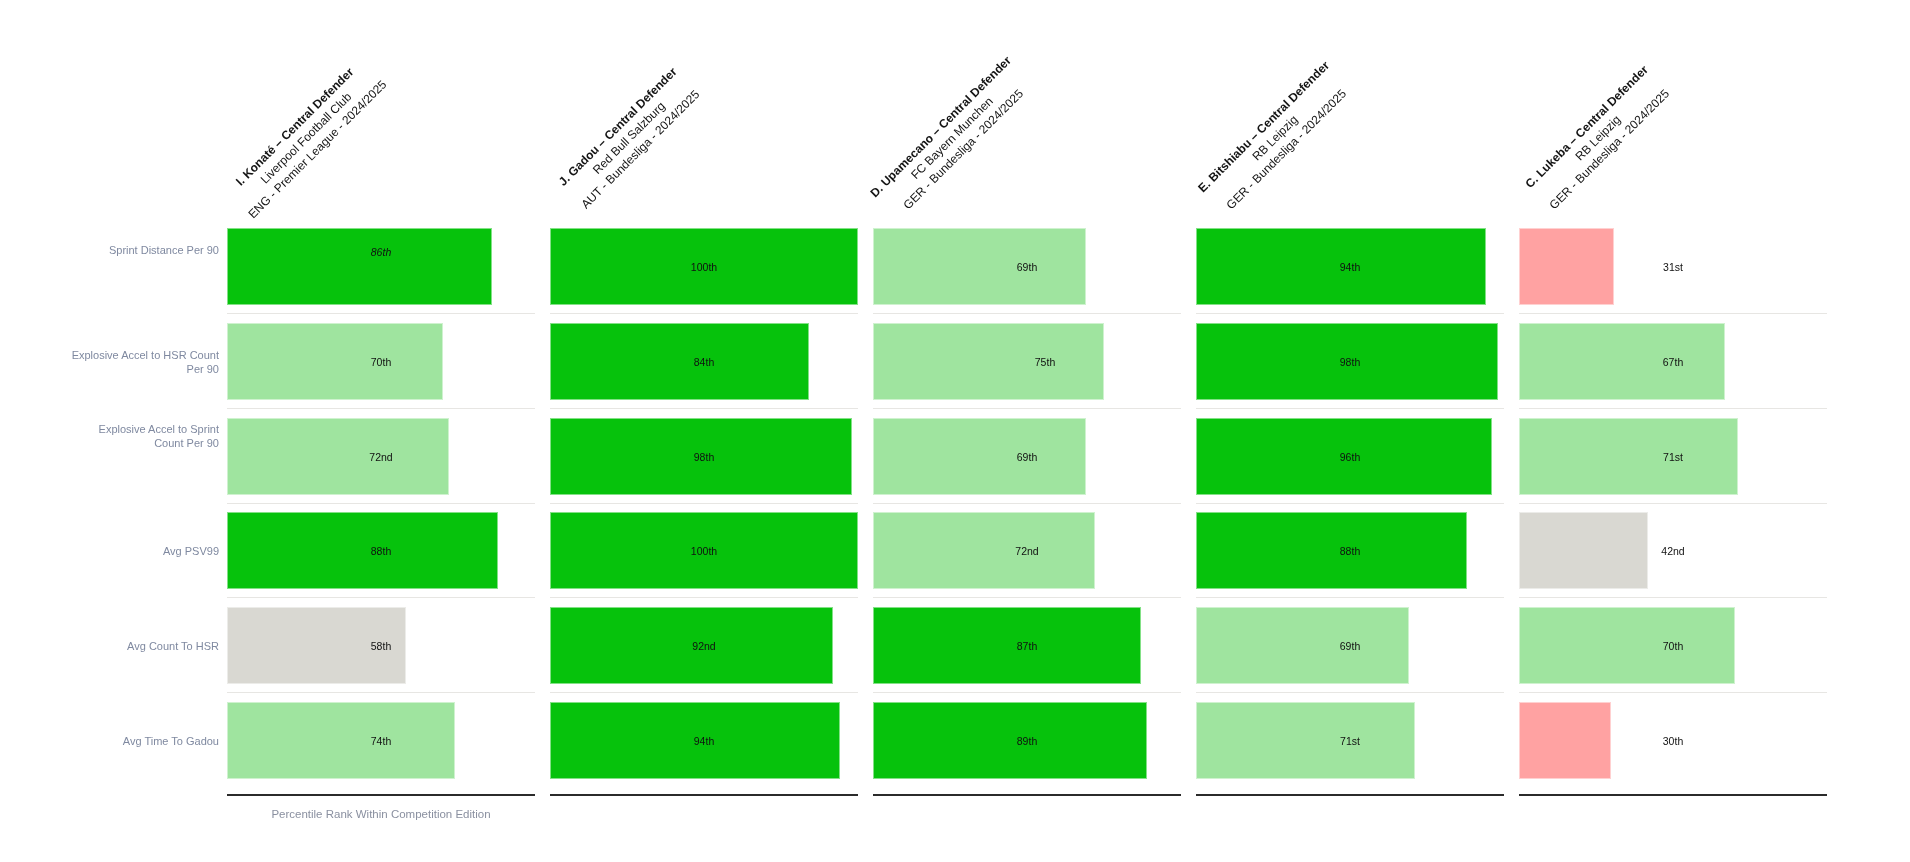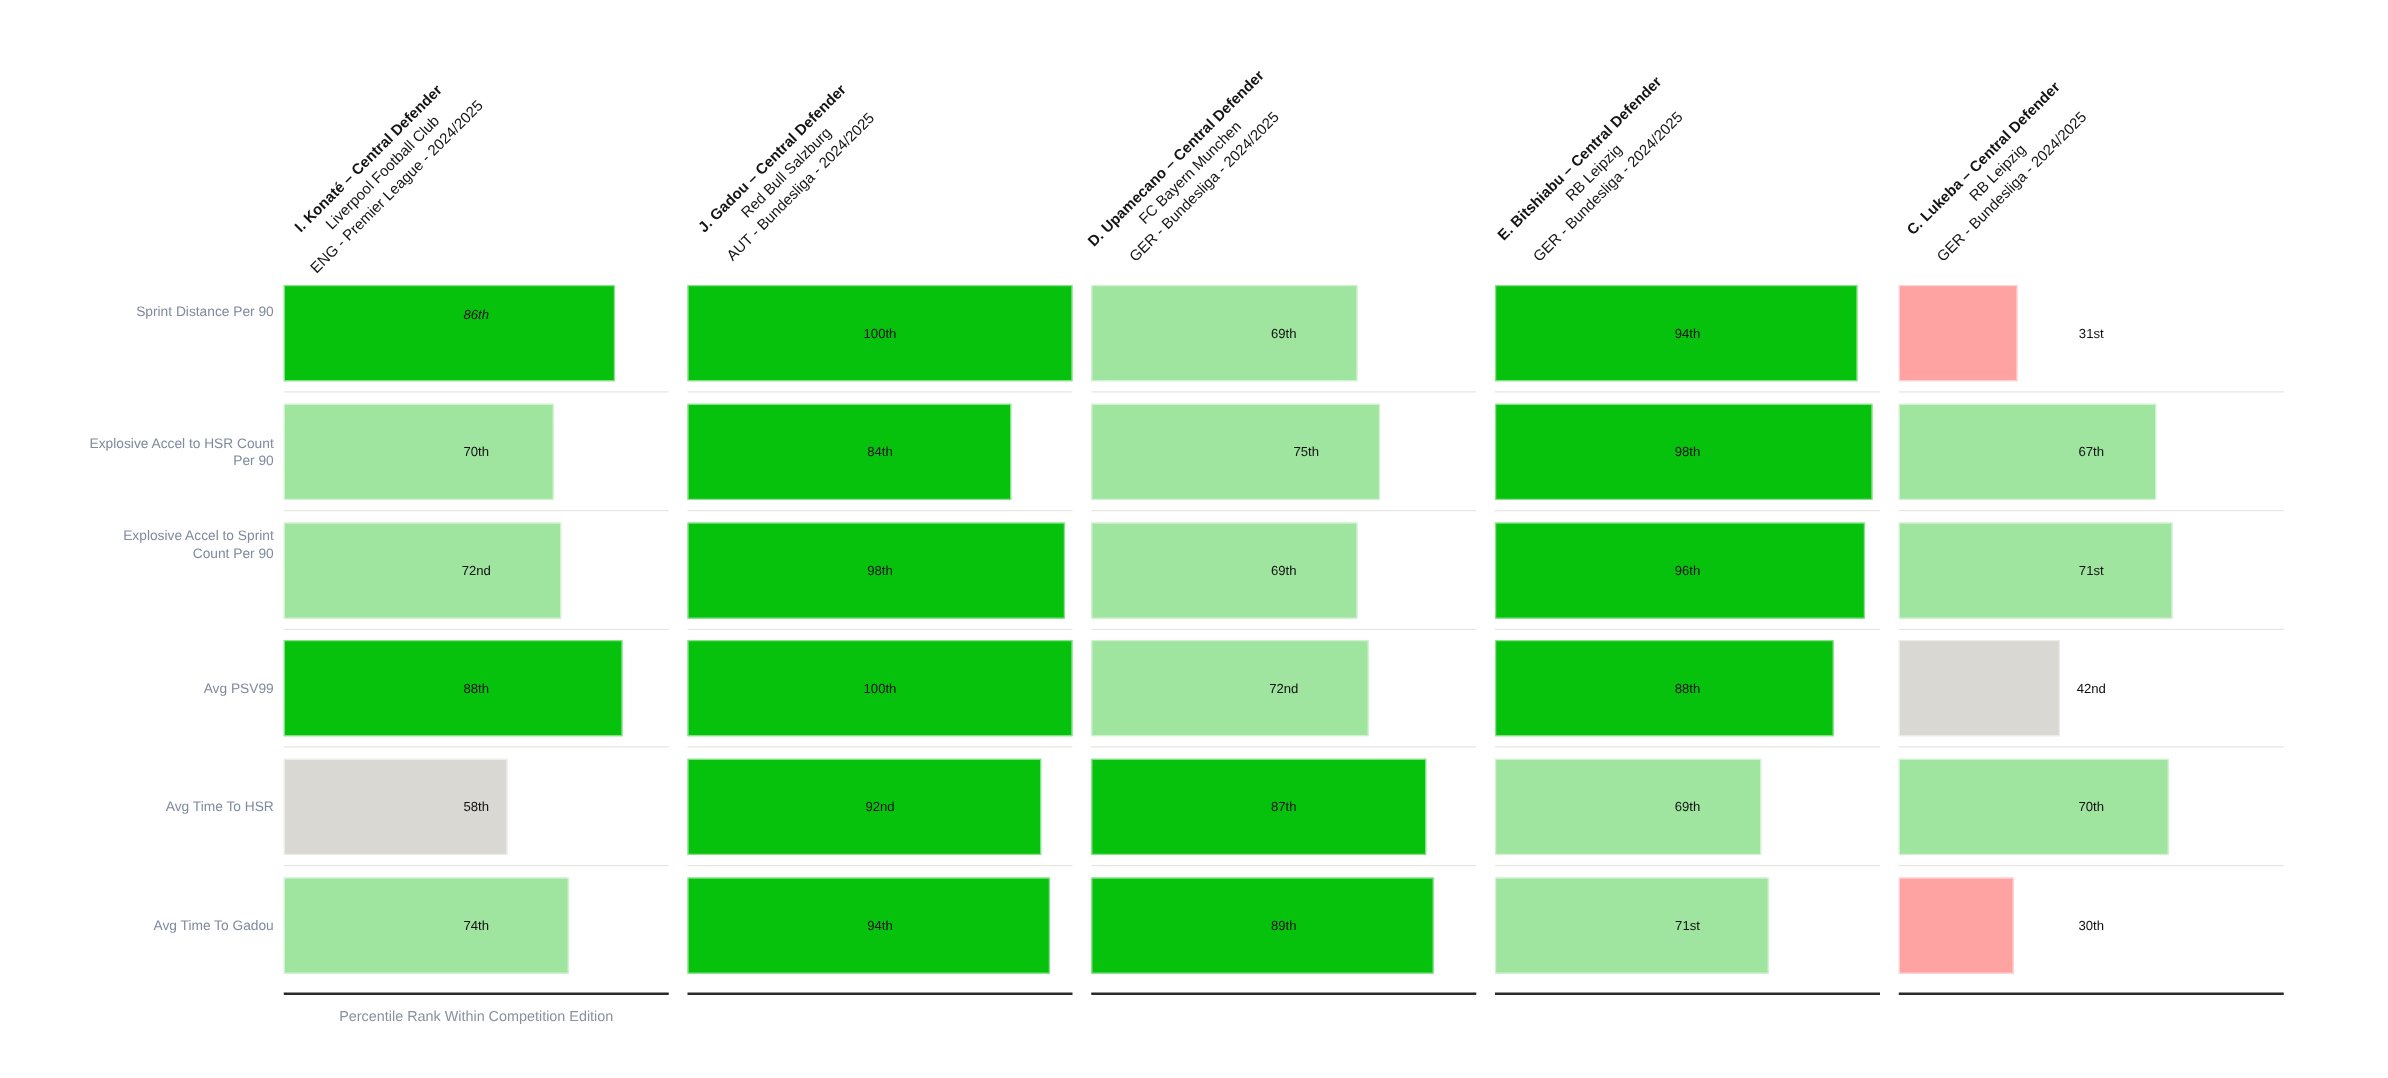--- a/index.html
+++ b/index.html
@@ -43,21 +43,21 @@
 <body>
 
 <div id="chart">
   <div class="footer" style="left:227px;top:808px;">Percentile Rank Within Competition Edition</div>
 <div class="row-label" style="left: 44px; top: 250px;">Sprint Distance Per 90</div>
     <div class="row-label" style="left: 44px; top: 361.5px;">Explosive Accel to HSR Count
 Per 90</div>
     <div class="row-label" style="left: 44px; top: 436px;">Explosive Accel to Sprint
 Count Per 90</div>
     <div class="row-label" style="left: 44px; top: 550.5px;">Avg PSV99</div>
-    <div class="row-label" style="left: 44px; top: 645.5px;">Avg Time To HSR</div>
+    <div class="row-label" style="left: 44px; top: 645.5px;">Avg Count To HSR</div>
     <div class="row-label" style="left: 44px; top: 740.5px;">Avg Time To Gadou</div>
     <div class="col-header" style="left: 306px; top: 138px;">
       <div class="name">I. Konaté – Central Defender</div>
       <div>Liverpool Football Club</div>
       <div>ENG - Premier League - 2024/2025</div>
     </div>
     <div class="bar" style="left: 227px; top: 228px; width: 265px; background: rgb(6, 194, 12);"></div>
     <div class="bar-label" style="left: 227px; top: 252px; font-style: italic;">86th</div>
     <div class="sep" style="left: 227px; top: 313px;"></div>
     <div class="bar" style="left: 227px; top: 323px; width: 216px; background: rgb(159, 228, 159);"></div>

